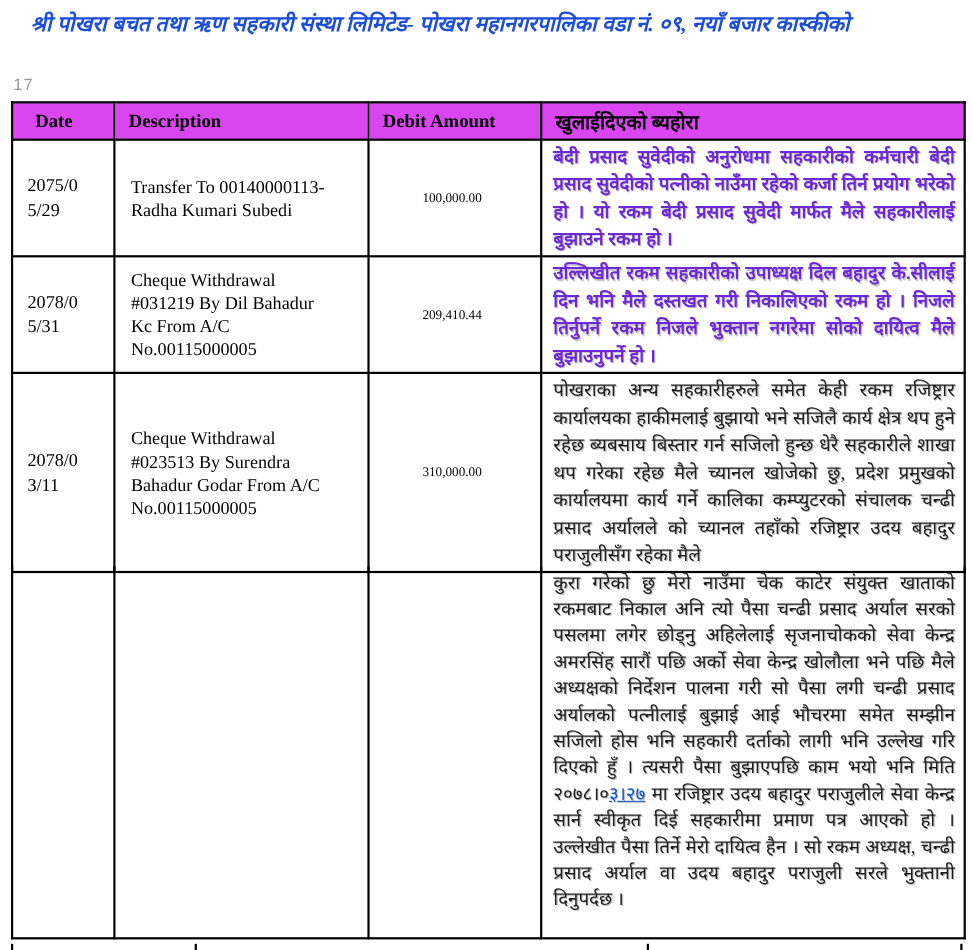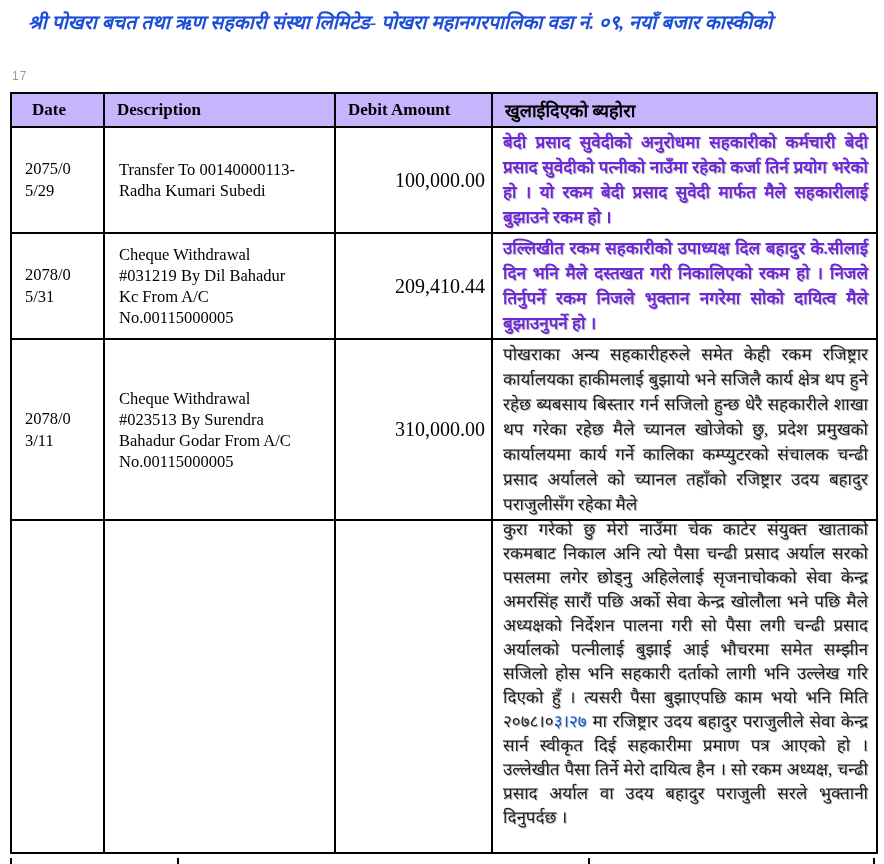--- a/index.html
+++ b/index.html
@@ -17,41 +17,41 @@
     position: absolute;
     left: 28px; top: 8px; width: 836px;
     font-weight: bold; font-style: italic;
     font-size: 19.5px; line-height: 29px;
     color: #1d4ed8;
   }
   .doc-title .tline { display: block; }
 
   .page-mark {
     position: absolute; left: 12px; top: 69px;
-    font-size: 12px; color: #9a9a9a; letter-spacing: 1px;
+    font-size: 15px; color: #9a9a9a; letter-spacing: 1px;
     font-family: "Liberation Sans", sans-serif;
   }
 
   table.main {
     position: absolute;
     left: 10px;
     border-collapse: collapse;
     table-layout: fixed;
     width: 866px;
   }
   table.main td, table.main th {
     border: 2px solid #000;
     overflow: hidden;
   }
 
   
   #table1 { top: 92px; }
   #table1 th {
     height: 34px;
-    background: #c4b5fd;
+    background: #d946ef;
     text-align: left;
     vertical-align: middle;
     font-size: 17px;
     font-weight: bold;
     padding: 0 0 0 12px;
   }
   #table1 th.th-date { padding-left: 20px; }
   #table1 th.th-details { font-size: 18px; }
 
   td.c-date {
@@ -63,22 +63,22 @@
 
   td.c-desc {
     vertical-align: middle;
     padding: 0 38px 0 14px;
     font-size: 16.5px;
     line-height: 21px;
   }
 
   td.c-amount {
     vertical-align: middle;
-    text-align: right;
-    font-size: 20px;
+    text-align: center;
+    font-size: 12px;
     padding-right: 6px;
   }
 
   td.c-details {
     vertical-align: top;
     text-align: justify;
     padding: 2px 8px 2px 10px;
     font-size: 17px;
     line-height: 25px;
   }
@@ -93,20 +93,21 @@
     text-shadow: 1px 1px 0 #bdbdbd;
   }
 
   
   #table2 { top: 515px; }
   #table2 td { border-top: 0; }
   #table2 td.c-details { line-height: 24px; padding-top: 3px; }
 
   .hl-date {
     color: #1155cc;
+    text-decoration: underline;
   }
 
   
   .stub-line {
     position: absolute;
     top: 858px;
     width: 2px; height: 10px;
     background: #000;
   }
 </style>

